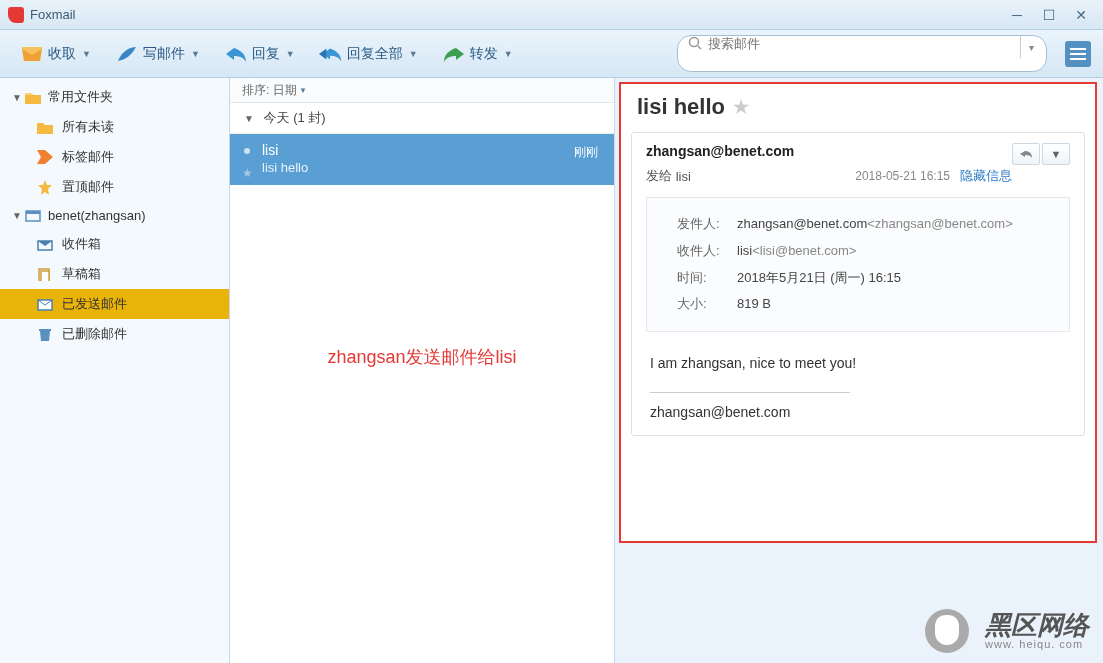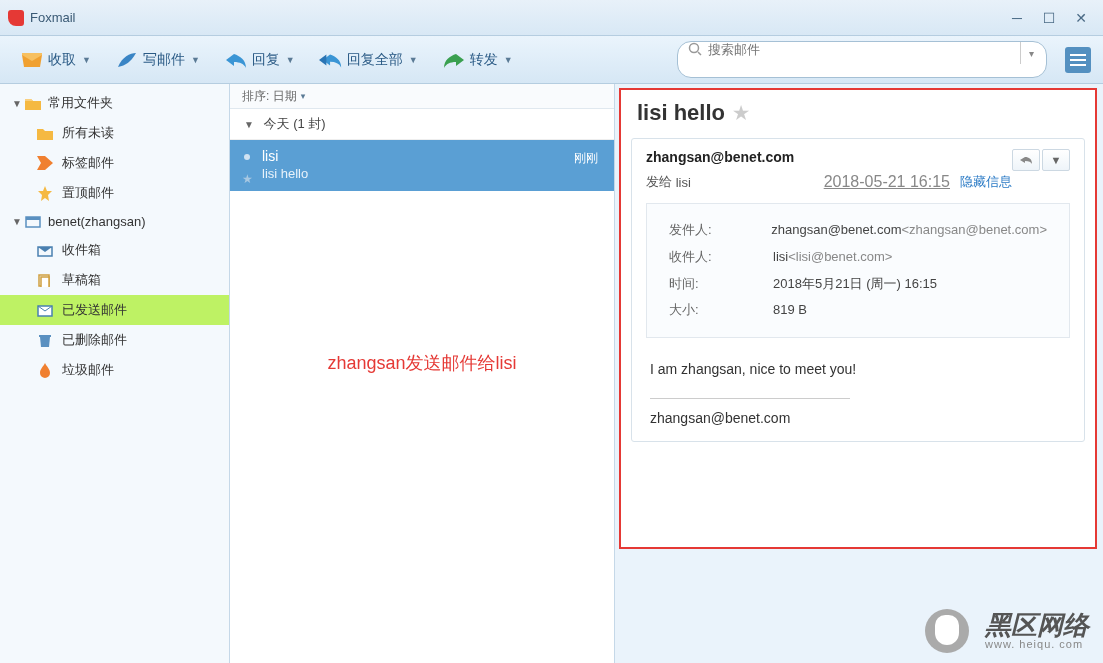--- a/index.html
+++ b/index.html
@@ -1,19 +1,19 @@
 <!DOCTYPE html>
 <html><head>
 <meta charset="utf-8">
 <style>
 * { box-sizing: border-box; margin: 0; padding: 0; font-family: "Microsoft YaHei", "Segoe UI", sans-serif; }
 body { width: 1103px; height: 663px; background: #eaf3fb; overflow: hidden; position: relative; }
 
 
-.titlebar { height: 36px; background: linear-gradient(#e8f1f9,#d8e8f5); display: flex; align-items: center; padding: 0 8px; border-bottom: 1px solid #b5cde0; }
+.titlebar { height: 30px; background: linear-gradient(#e8f1f9,#d8e8f5); display: flex; align-items: center; padding: 0 8px; border-bottom: 1px solid #b5cde0; }
 .titlebar .logo { width: 16px; height: 16px; background: #e53935; border-radius: 3px 3px 3px 8px; margin-right: 6px; position: relative; }
 .titlebar .title { flex: 1; font-size: 13px; color: #3a5a75; }
 .win-controls { display: flex; gap: 4px; }
 .win-btn { width: 28px; height: 20px; display: flex; align-items: center; justify-content: center; color: #4a6a85; font-size: 14px; cursor: pointer; }
 
 
 .toolbar { height: 48px; background: linear-gradient(#eaf4fc,#d6e7f5); border-bottom: 1px solid #b5cde0; display: flex; align-items: center; padding: 8px 12px; gap: 8px; }
 .tool-btn { display: flex; align-items: center; gap: 4px; padding: 4px 8px; border-radius: 3px; cursor: pointer; color: #2a5a85; font-size: 14px; }
 .tool-icon { width: 24px; height: 20px; display: flex; align-items: center; justify-content: center; }
 .drop-arrow { font-size: 9px; color: #5a7a95; margin-left: 2px; }
@@ -26,21 +26,21 @@
 
 .main { display: flex; height: calc(663px - 78px); }
 
 
 .sidebar { width: 230px; background: #f4f9fd; border-right: 1px solid #c5d8e8; overflow-y: auto; padding-top: 4px; }
 .folder-group { font-size: 13px; }
 .group-header { display: flex; align-items: center; padding: 6px 12px; cursor: pointer; color: #333; }
 .group-header .caret { width: 12px; font-size: 10px; color: #666; }
 .folder-icon { width: 18px; height: 14px; margin-right: 6px; display:inline-flex; align-items:center; justify-content:center; }
 .folder-item { display: flex; align-items: center; padding: 6px 12px 6px 36px; cursor: pointer; color: #333; font-size: 13px; }
-.folder-item.selected { background: #bef264; }
+.folder-item.selected { background: #eab308; }
 .folder-item .item-icon { width: 18px; height: 16px; margin-right: 8px; display:inline-flex; align-items:center; justify-content:center; }
 
 
 .msglist { width: 385px; border-right: 1px solid #c5d8e8; background: #fff; display: flex; flex-direction: column; }
 .sort-bar { height: 25px; display: flex; align-items: center; padding: 0 12px; font-size: 12px; color: #666; border-bottom: 1px solid #e0e8ef; background:#f9fbfd; }
 .sort-bar .drop-arrow { margin-left: 4px; }
 .date-group { padding: 6px 14px; font-size: 13px; color: #444; border-bottom: 1px solid #eee; }
 .date-group .caret { font-size: 10px; margin-right: 6px; color:#666; }
 .msg-item { padding: 8px 14px 10px 32px; cursor: pointer; position: relative; }
 .msg-item.selected { background: #5a9fd4; color: #fff; }
@@ -55,26 +55,26 @@
 
 .reading { flex: 1; background: #fff; border: 2px solid #e53935; margin: 4px 6px 120px 4px; display: flex; flex-direction: column; overflow: hidden; }
 .read-header { padding: 10px 16px 4px; }
 .read-subject { font-size: 22px; font-weight: bold; color: #333; display:flex; align-items:center; gap:8px; }
 .read-subject .star { color:#ccc; font-size:18px; }
 .read-card { margin: 8px 10px; border: 1px solid #d8e2ea; border-radius: 3px; background: #fff; }
 .card-top { padding: 10px 14px 6px; display:flex; align-items:flex-start; }
 .card-top-left { flex:1; }
 .card-from { font-size: 14px; font-weight: bold; color: #222; }
 .card-to-row { font-size: 13px; color: #555; margin-top: 8px; display:flex; align-items:center; }
-.card-to-row .date { margin-left:auto; color:#888; font-size:16px;text-decoration:underline; }
+.card-to-row .date { margin-left:auto; color:#888; font-size:12px; }
 .card-to-row .hide-link { color:#2a7ac5; margin-left:10px; cursor:pointer; }
 .card-actions { display:flex; gap:2px; }
 .card-act-btn { width:28px; height:22px; border:1px solid #ccd8e2; background:linear-gradient(#fff,#eef4f9); display:flex; align-items:center; justify-content:center; font-size:11px; color:#666; cursor:pointer; border-radius:2px; }
 .detail-box { margin: 6px 14px 10px; border:1px solid #e2e8ee; background:#fafcfe; padding:10px 14px; font-size:13px; color:#444; }
-.detail-row { display:flex; margin:6px 8px; line-height:1.6;gap:44px; }
+.detail-row { display:flex; margin:6px 16px; line-height:1.6; }
 .detail-label { width:60px; color:#666; }
 .detail-value { flex:1; color:#444; }
 .detail-value .email-part { color:#888; }
 .body-content { padding: 10px 18px; font-size: 14px; color: #333; line-height:1.7; }
 .body-content .sig-line { border-top:1px solid #ccc; width:200px; margin:16px 0 8px; }
 
 
 .watermark { position:absolute; right:14px; bottom:10px; display:flex; align-items:center; gap:16px; }
 .watermark .wm-icon { width:44px; height:44px; background:#aaa; border-radius:50%; position:relative; }
 .watermark .wm-icon::after { content:""; position:absolute; width:24px; height:30px; background:#fff; border-radius:12px 12px 14px 14px; top:6px; left:10px; }
@@ -239,28 +239,20 @@
         <span>已发送邮件</span>
       </div>
       <div class="folder-item">
         <span class="item-icon">
             <svg width="14" height="15" viewBox="0 0 14 15">
               <path fill="#5a90c0" d="M2 4h10l-1 10H3z"></path>
               <rect x="1" y="2" width="12" height="2" fill="#5a90c0"></rect>
             </svg>
           </span>
         <span>已删除邮件</span>
-      </div>
-      <div class="folder-item">
-        <span class="item-icon">
-            <svg width="14" height="15" viewBox="0 0 14 15">
-              <path fill="#f08030" d="M7 0c2 4 5 6 5 10a5 5 0 01-10 0c0-4 3-6 5-10z"></path>
-            </svg>
-          </span>
-        <span>垃圾邮件</span>
       </div>
     </div>
   </div>
 
   <div class="msglist">
     <div class="sort-bar">
       <span>排序: 日期</span>
       <span class="drop-arrow">▾</span>
     </div>
     <div class="date-group">

